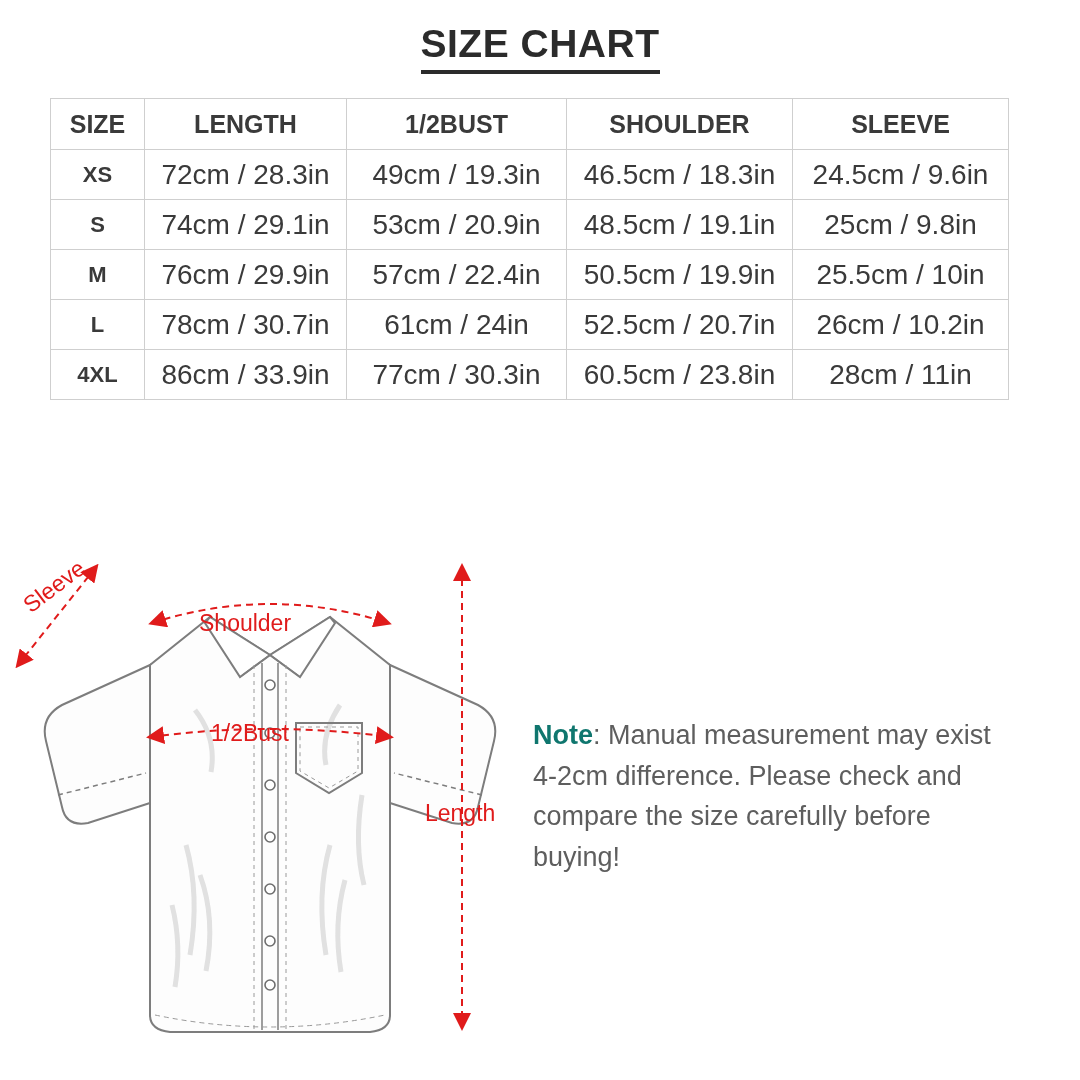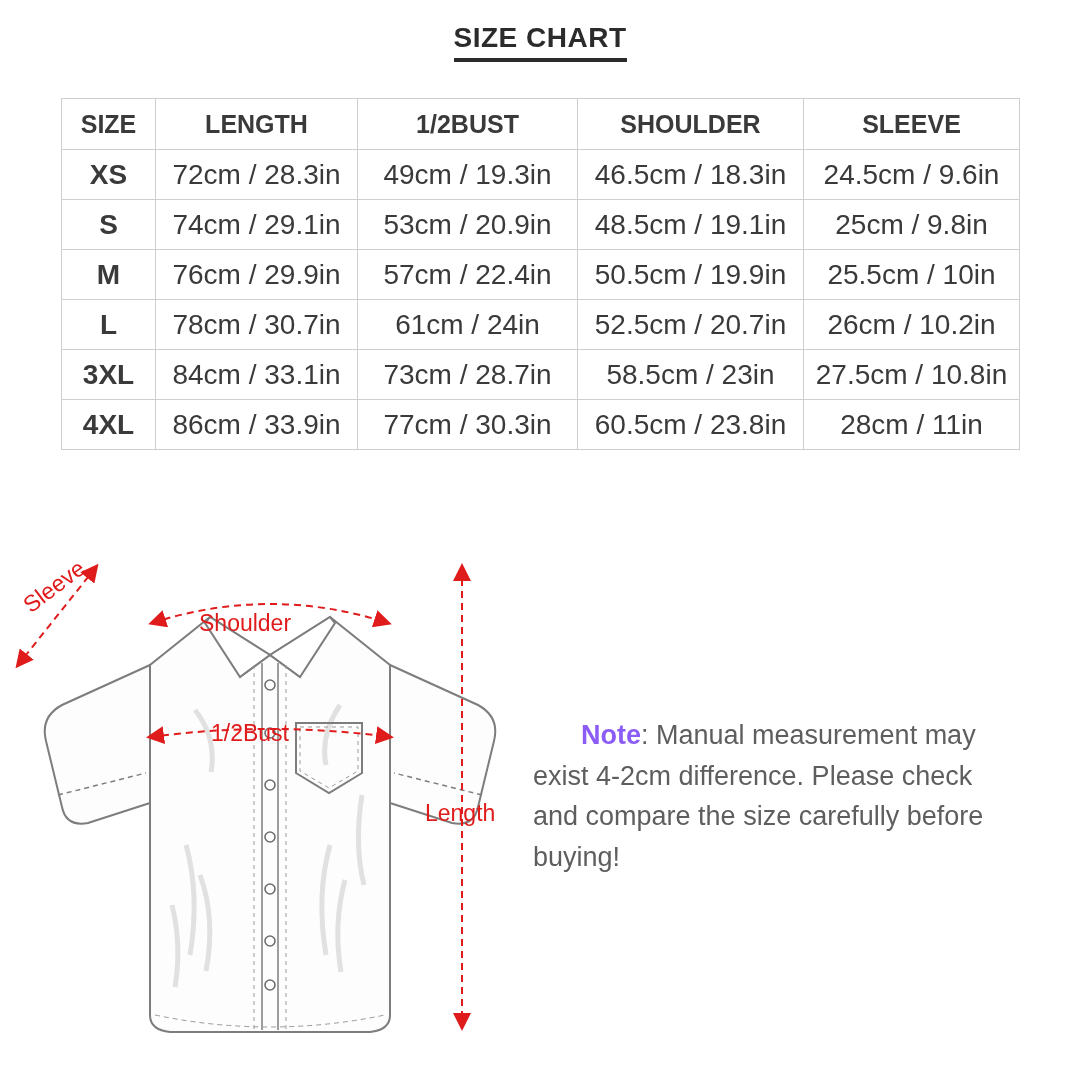--- a/index.html
+++ b/index.html
@@ -16,35 +16,35 @@
     overflow: hidden;
   }
 
   
   #chart-title {
     position: absolute;
     top: 22px;
     left: 0;
     width: 1080px;
     text-align: center;
-    font-size: 28px;
+    font-size: 39px;
     font-weight: bold;
     letter-spacing: 0.5px;
     color: #2b2b2b;
   }
   #chart-title .tw {
     display: inline-block;
     border-bottom: 4px solid #2b2b2b;
     padding-bottom: 4px;
   }
 
   
   #size-table {
     position: absolute;
-    left: 61px;
+    left: 50px;
     top: 98px;
     width: 958px;
     border-collapse: collapse;
     table-layout: fixed;
     padding-left: 48px;
   }
   #size-table th, #size-table td {
     border: 1px solid #cfcfcf;
     text-align: center;
     color: #3a3a3a;
@@ -53,21 +53,21 @@
     height: 48px;
     font-size: 25px;
     font-weight: bold;
   }
   #size-table td {
     height: 47px;
     font-size: 28px;
     font-weight: normal;
   }
   #size-table td.size-cell {
-    font-size: 28px;
+    font-size: 22px;
     font-weight: bold;
   }
   .col-size { width: 94px; }
   .col-len { width: 202px; }
   .col-bust { width: 220px; }
   .col-shoulder { width: 226px; }
   .col-sleeve { width: 216px; }
 
   
   #diagram {
@@ -103,22 +103,21 @@
     position: absolute;
     left: 533px;
     top: 715px;
     width: 487px;
     font-size: 27px;
     line-height: 1.5;
     color: #5e5e5e;
   }
   #note-block .note-strong {
     font-weight: bold;
-    color: #8b5cf6;
-    margin-left: 48px;
+    color: #0f766e;
   }
 </style>
 </head>
 <body>
 
 <div id="chart-title">
   <span class="tw">SIZE CHART</span>
 </div>
 
 <table id="size-table">
@@ -159,27 +158,20 @@
       <td>57cm / 22.4in</td>
       <td>50.5cm / 19.9in</td>
       <td>25.5cm / 10in</td>
     </tr>
     <tr>
       <td class="size-cell">L</td>
       <td>78cm / 30.7in</td>
       <td>61cm / 24in</td>
       <td>52.5cm / 20.7in</td>
       <td>26cm / 10.2in</td>
-    </tr>
-    <tr>
-      <td class="size-cell">3XL</td>
-      <td>84cm / 33.1in</td>
-      <td>73cm / 28.7in</td>
-      <td>58.5cm / 23in</td>
-      <td>27.5cm / 10.8in</td>
     </tr>
     <tr>
       <td class="size-cell">4XL</td>
       <td>86cm / 33.9in</td>
       <td>77cm / 30.3in</td>
       <td>60.5cm / 23.8in</td>
       <td>28cm / 11in</td>
     </tr>
   </tbody>
 </table>

